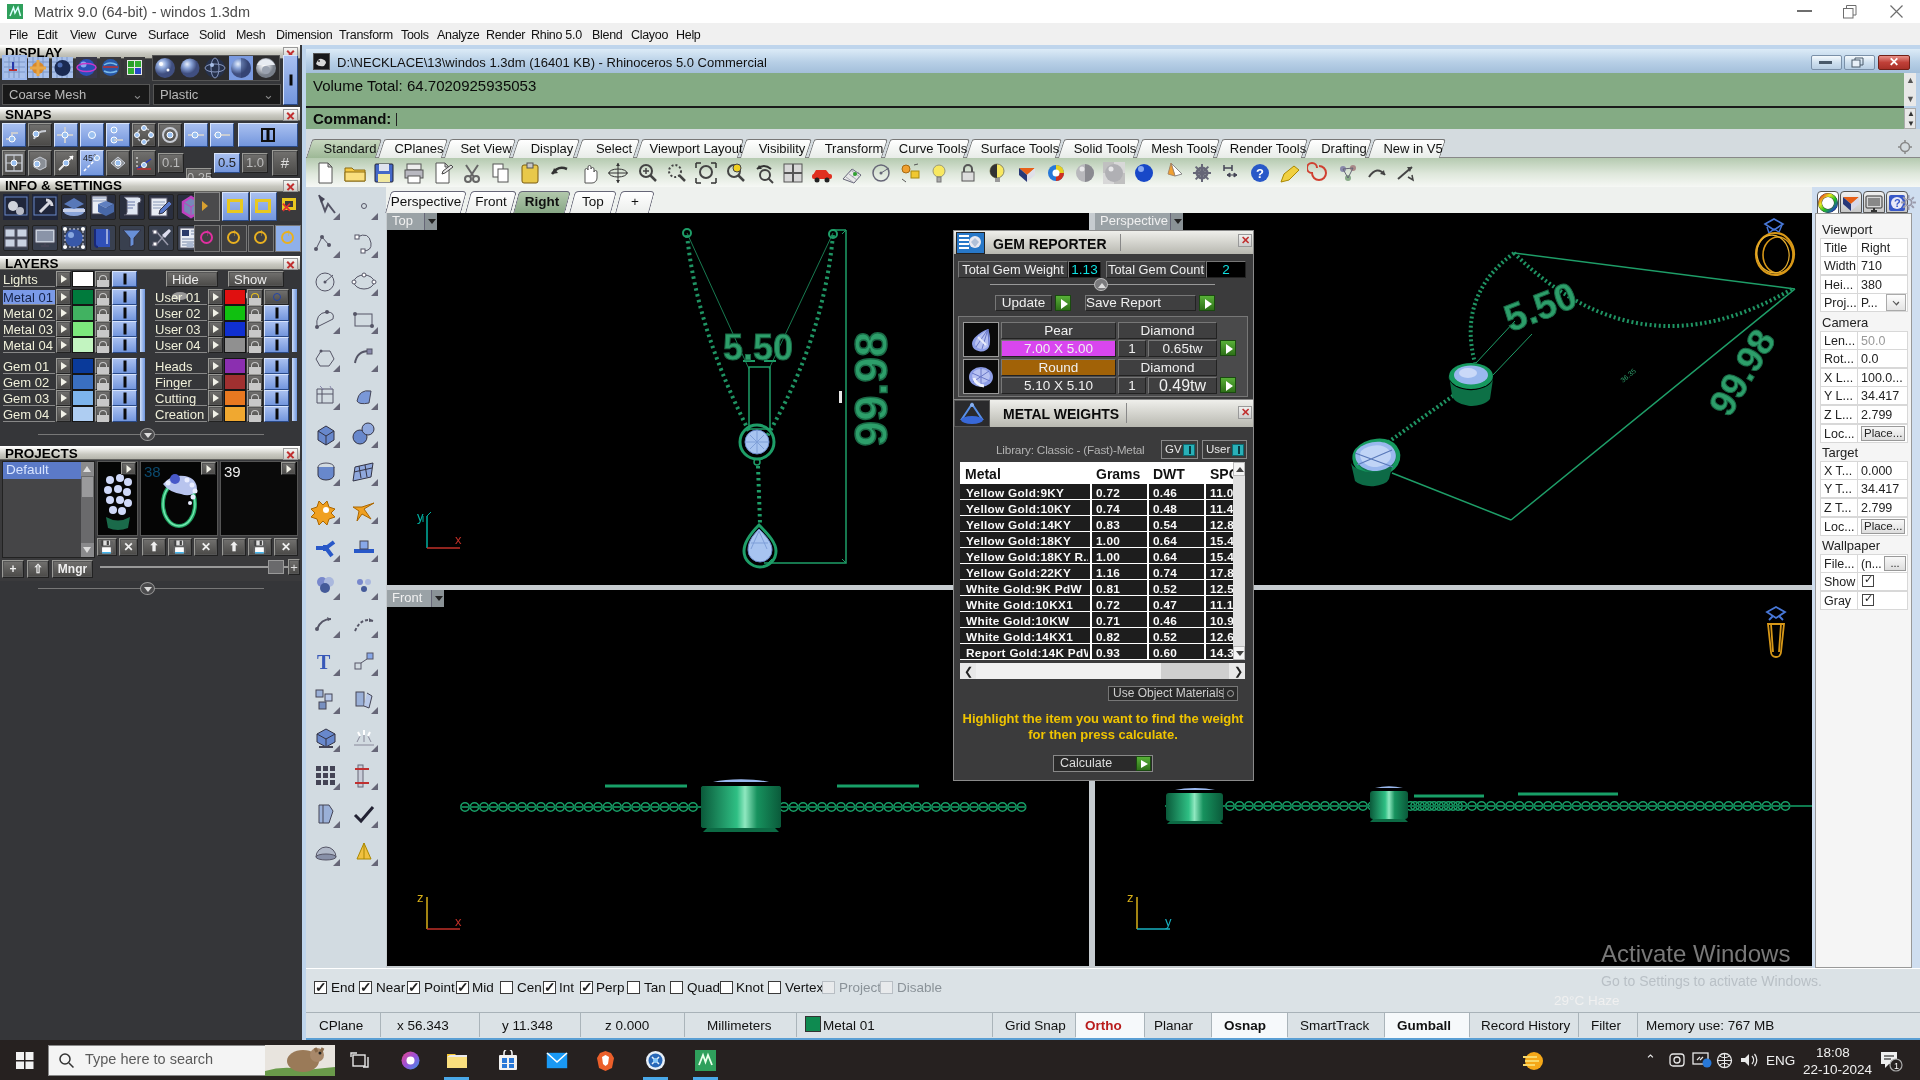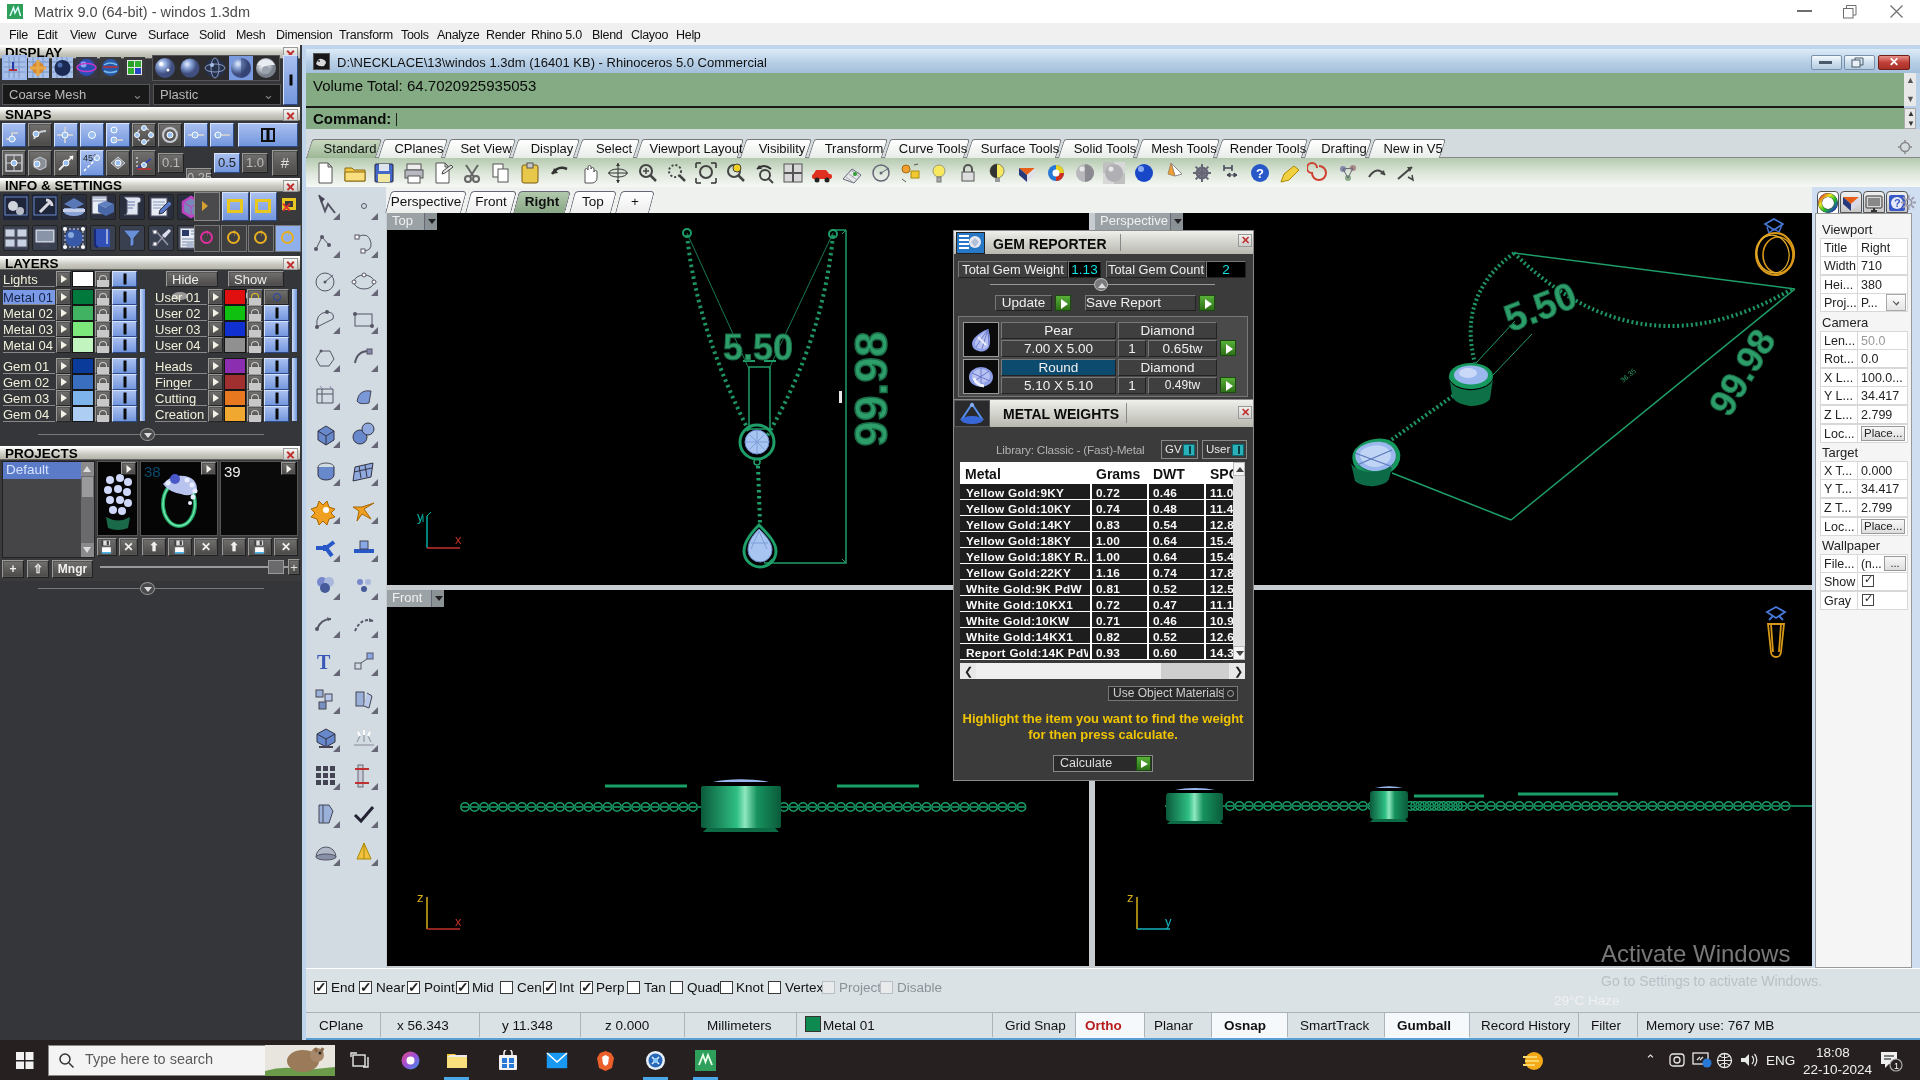--- a/index.html
+++ b/index.html
@@ -1504,38 +1504,38 @@
 <div class="abs" style="left:958px;top:316px;width:290px;height:81px;background:#4a4a4b;border:1px solid #777"></div>
 <div class="abs" style="left:963px;top:322px;width:36px;height:35px;background:#0a0a0a;border:1px solid #999"></div>
 <svg class="abs" style="left:964px;top:323px" width="34" height="33" viewBox="0 0 34 33">
       <path d="M24 6 C14 10 8 16 8 21 a9 8 0 0 0 17 3 C27 18 26 11 24 6 z" fill="#8f9fe8"></path>
       <path d="M22 8 C15 12 11 17 11 21 a7 6 0 0 0 13 2 C25 17 24 12 22 8 z" fill="#b8c2f2"></path>
       <path d="M24 6 L12 24 M24 6 L18 26 M24 6 L25 22" stroke="#6a78c8" stroke-width="1" fill="none"></path>
       <path d="M14 14 l8 8" stroke="#e8ecfc" stroke-width="2"></path>
     </svg>
 <div class="abs" style="left:1001px;top:322px;width:115px;height:17px;background:#3f3f40;border:1px solid #777;border-bottom-color:#222;border-right-color:#222;color:#f0f0f0;font-size:13.5px;text-align:center;line-height:15px;white-space:nowrap;overflow:hidden">Pear</div>
 <div class="abs" style="left:1118px;top:322px;width:99px;height:17px;background:#3f3f40;border:1px solid #777;border-bottom-color:#222;border-right-color:#222;color:#f0f0f0;font-size:13.5px;text-align:center;line-height:15px;white-space:nowrap;overflow:hidden">Diamond</div>
-<div class="abs" style="left:1001px;top:340px;width:115px;height:17px;background:#404040;border:1px solid #777;border-bottom-color:#222;border-right-color:#222;color:#f0f0f0;font-size:13.5px;text-align:center;line-height:15px;white-space:nowrap;overflow:hidden">7.00 X 5.00</div>
+<div class="abs" style="left:1001px;top:340px;width:115px;height:17px;background:#d946ef;border:1px solid #777;border-bottom-color:#222;border-right-color:#222;color:#f0f0f0;font-size:13.5px;text-align:center;line-height:15px;white-space:nowrap;overflow:hidden">7.00 X 5.00</div>
 <div class="abs" style="left:1118px;top:340px;width:28px;height:17px;background:#3f3f40;border:1px solid #777;border-bottom-color:#222;border-right-color:#222;color:#f0f0f0;font-size:13.5px;text-align:center;line-height:15px;white-space:nowrap;overflow:hidden">1</div>
 <div class="abs" style="left:1148px;top:340px;width:69px;height:17px;background:#3f3f40;border:1px solid #777;border-bottom-color:#222;border-right-color:#222;color:#f0f0f0;font-size:13.5px;text-align:center;line-height:15px;white-space:nowrap;overflow:hidden">0.65tw</div>
 <div class="abs" style="left:1220px;top:340px;width:16px;height:16px;background:linear-gradient(#58b038,#2e7018);border:1px solid #1a4a10">
       <span style="position:absolute;left:5px;top:3px;width:0;height:0;border-left:7px solid #fff;border-top:5px solid transparent;border-bottom:5px solid transparent"></span>
     </div>
 <div class="abs" style="left:963px;top:359px;width:36px;height:35px;background:#0a0a0a;border:1px solid #999"></div>
 <svg class="abs" style="left:964px;top:360px" width="34" height="33" viewBox="0 0 34 33">
       <ellipse cx="17" cy="17" rx="12" ry="10" fill="#8f9fe8"></ellipse>
       <ellipse cx="17" cy="16" rx="9" ry="7" fill="#b8c2f2"></ellipse>
       <path d="M8 13 L26 21 M9 22 L25 11 M17 7 v20" stroke="#6a78c8" stroke-width="1" fill="none"></path>
       <path d="M10 18 a12 10 0 0 0 10 8" stroke="#f0f2fc" stroke-width="3" fill="none"></path>
     </svg>
-<div class="abs" style="left:1001px;top:359px;width:115px;height:17px;background:#0c4a6e;border:1px solid #777;border-bottom-color:#222;border-right-color:#222;color:#f0f0f0;font-size:13.5px;text-align:center;line-height:15px;white-space:nowrap;overflow:hidden">Round</div>
+<div class="abs" style="left:1001px;top:359px;width:115px;height:17px;background:#a16207;border:1px solid #777;border-bottom-color:#222;border-right-color:#222;color:#f0f0f0;font-size:13.5px;text-align:center;line-height:15px;white-space:nowrap;overflow:hidden">Round</div>
 <div class="abs" style="left:1118px;top:359px;width:99px;height:17px;background:#3f3f40;border:1px solid #777;border-bottom-color:#222;border-right-color:#222;color:#f0f0f0;font-size:13.5px;text-align:center;line-height:15px;white-space:nowrap;overflow:hidden">Diamond</div>
 <div class="abs" style="left:1001px;top:377px;width:115px;height:17px;background:#3f3f40;border:1px solid #777;border-bottom-color:#222;border-right-color:#222;color:#f0f0f0;font-size:13.5px;text-align:center;line-height:15px;white-space:nowrap;overflow:hidden">5.10 X 5.10</div>
 <div class="abs" style="left:1118px;top:377px;width:28px;height:17px;background:#3f3f40;border:1px solid #777;border-bottom-color:#222;border-right-color:#222;color:#f0f0f0;font-size:13.5px;text-align:center;line-height:15px;white-space:nowrap;overflow:hidden">1</div>
-<div class="abs" style="left:1148px;top:377px;width:69px;height:17px;background:#3f3f40;border:1px solid #777;border-bottom-color:#222;border-right-color:#222;color:#f0f0f0;font-size:12px;text-align:center;line-height:15px;white-space:nowrap;overflow:hidden">0.49tw</div>
+<div class="abs" style="left:1148px;top:377px;width:69px;height:17px;background:#3f3f40;border:1px solid #777;border-bottom-color:#222;border-right-color:#222;color:#f0f0f0;font-size:16px;text-align:center;line-height:15px;white-space:nowrap;overflow:hidden">0.49tw</div>
 <div class="abs" style="left:1220px;top:377px;width:16px;height:16px;background:linear-gradient(#58b038,#2e7018);border:1px solid #1a4a10">
       <span style="position:absolute;left:5px;top:3px;width:0;height:0;border-left:7px solid #fff;border-top:5px solid transparent;border-bottom:5px solid transparent"></span>
     </div>
 <div class="abs" style="left:953px;top:399px;width:301px;height:382px;background:#3b3b3c;border:1px solid #8a8a8a"></div>
 <div class="abs" style="left:954px;top:400px;width:299px;height:27px;background:linear-gradient(#efefeb,#b8b8b0)"></div>
 <div class="abs" style="left:954px;top:400px;width:36px;height:27px;background:#2a2a2c;border:1px solid #555"><svg width="34" height="25" viewBox="0 0 34 25">
         <path d="M17 3 L7 18 h20 z" fill="none" stroke="#5890e8" stroke-width="2"></path>
         <ellipse cx="17" cy="19" rx="11" ry="4" fill="#3868d8"></ellipse>
         <circle cx="17" cy="4" r="2" fill="#88b0f0"></circle>
       </svg></div>

